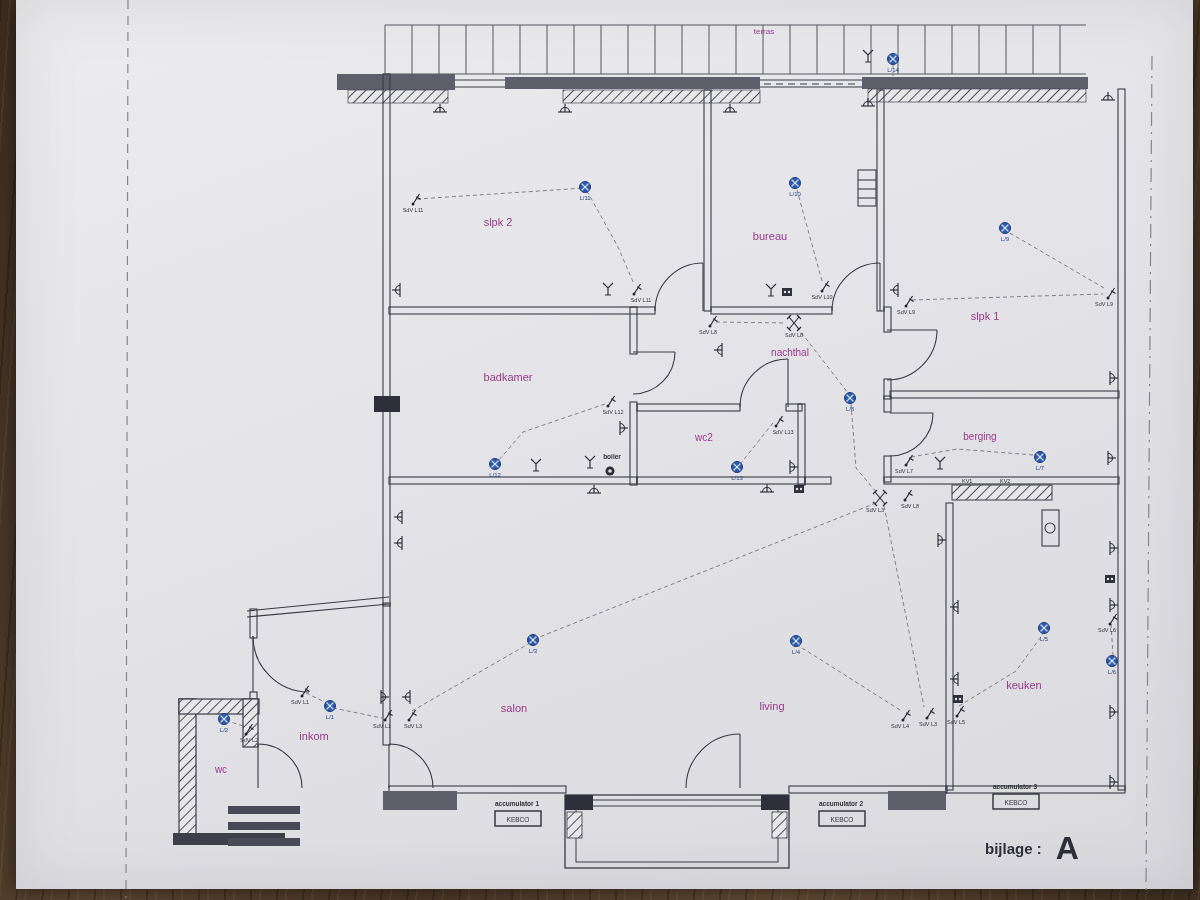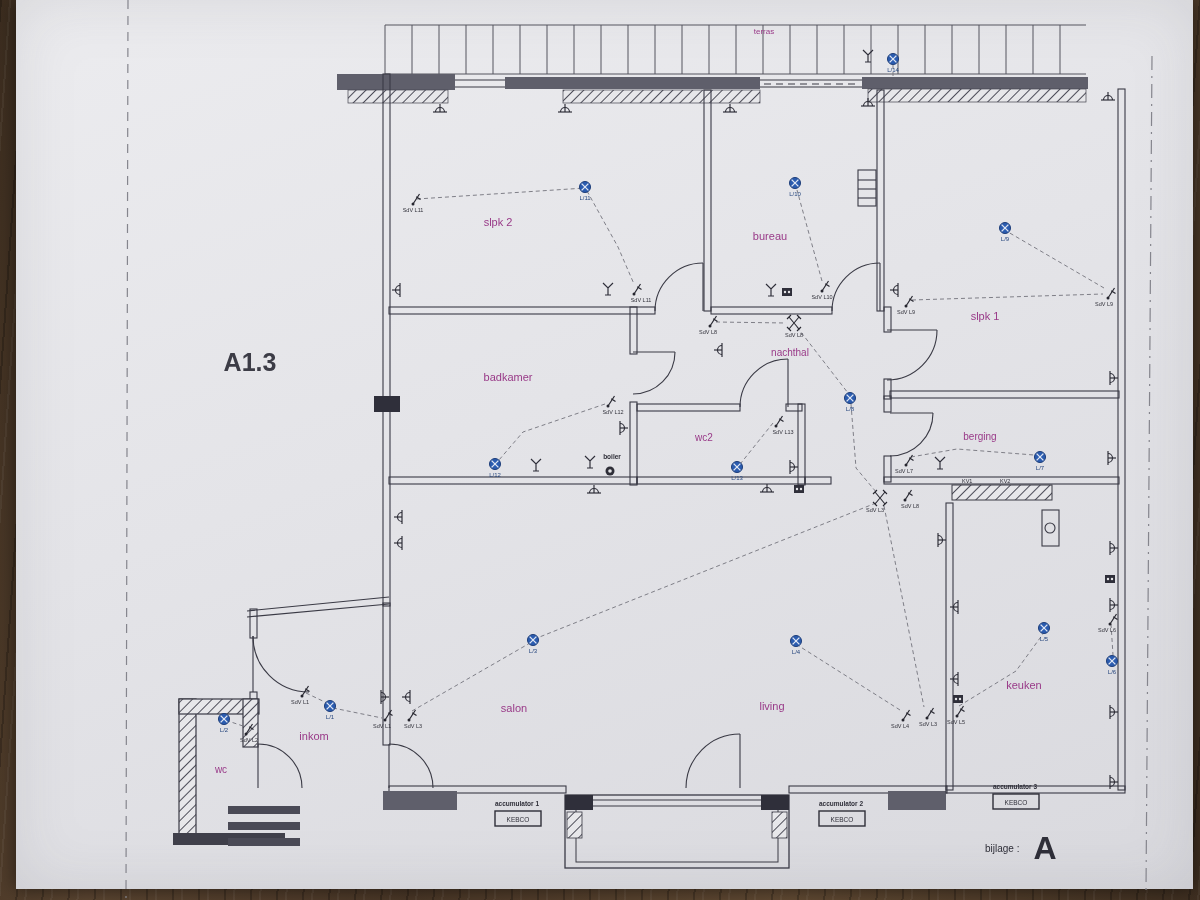--- a/index.html
+++ b/index.html
@@ -23,21 +23,21 @@
   .title-block{
     position:absolute;left:150px;top:344px;width:200px;text-align:center;
     color:#3c3c46;line-height:1.15;
   }
   .title-block .l1{font-size:27px;letter-spacing:.5px;}
   .title-block .l2{font-size:25px;font-weight:bold;margin-top:4px;}
   .bijlage{
     position:absolute;left:985px;top:830px;color:#2e2e38;
     display:flex;align-items:center;gap:14px;
   }
-  .bijlage .lbl{font-size:10px;font-weight:normal;}
+  .bijlage .lbl{font-size:15px;font-weight:bold;}
   .bijlage .val{font-size:32px;font-weight:bold;}
 </style>
 </head>
 <body>
 
 <div class="wood"></div>
 <div class="paper"></div>
 
 <svg class="plan" viewBox="0 0 1200 900">
   <defs>
@@ -587,19 +587,18 @@
       <text x="514" y="712" font-size="11" fill="#993a88" text-anchor="middle" font-family="&quot;Liberation Sans&quot;, sans-serif">salon</text>
       <text x="772" y="710" font-size="11" fill="#993a88" text-anchor="middle" font-family="&quot;Liberation Sans&quot;, sans-serif">living</text>
       <text x="1024" y="689" font-size="11" fill="#993a88" text-anchor="middle" font-family="&quot;Liberation Sans&quot;, sans-serif">keuken</text>
       <text x="314" y="740" font-size="11" fill="#993a88" text-anchor="middle" font-family="&quot;Liberation Sans&quot;, sans-serif">inkom</text>
       <text x="221" y="773" font-size="10" fill="#993a88" text-anchor="middle" font-family="&quot;Liberation Sans&quot;, sans-serif">wc</text>
       <text x="764" y="34" font-size="8" fill="#993a88" text-anchor="middle" font-family="&quot;Liberation Sans&quot;, sans-serif">terras</text>
     </g>
 </svg>
 
 <div class="title-block">
-  <div class="l2">A1.3</div>
 </div>
 
 <div class="bijlage">
   <span class="lbl">bijlage :</span>
   <span class="val">A</span>
 </div>
 
 </body></html>

